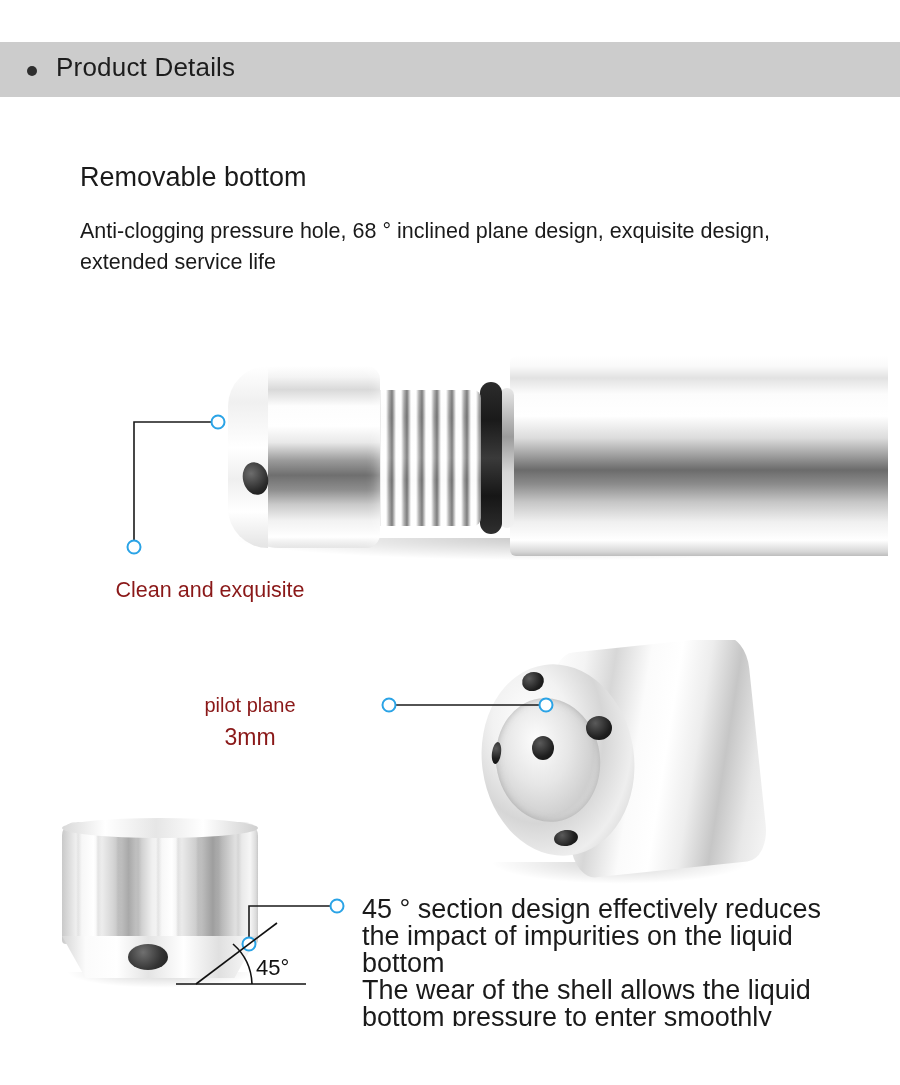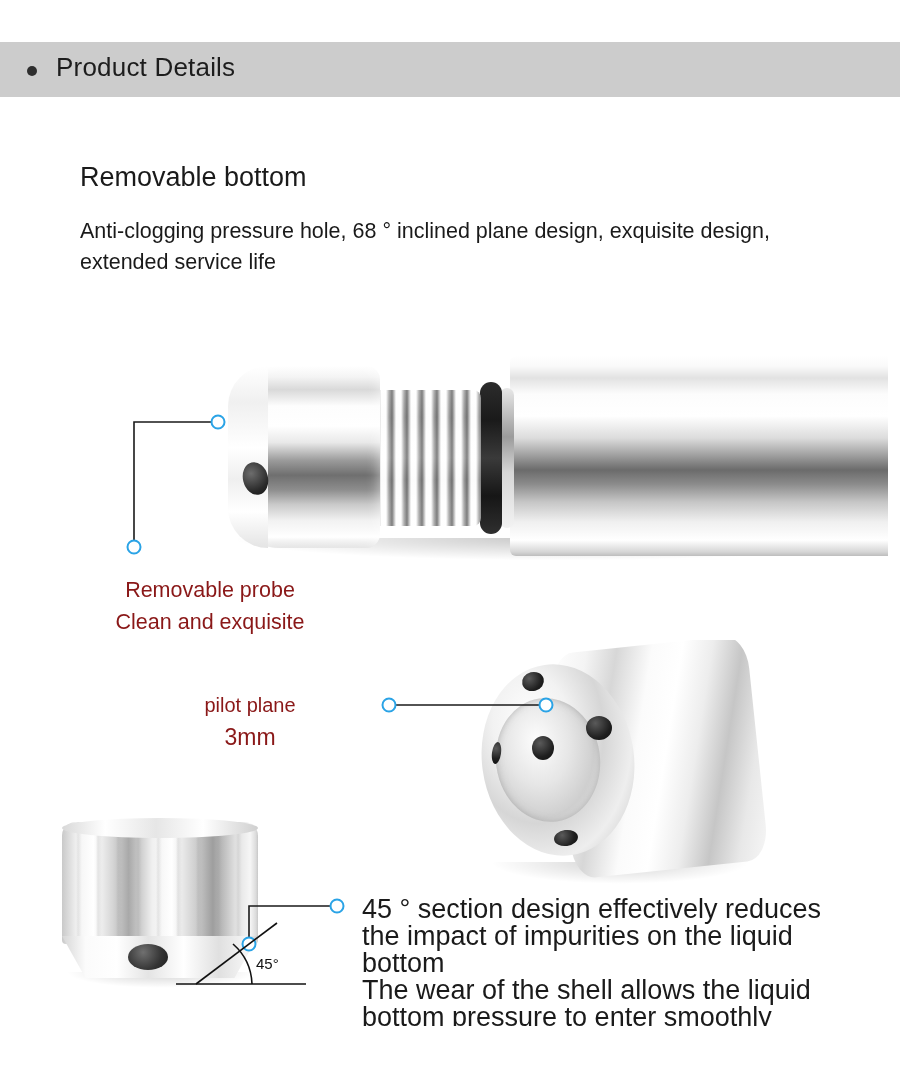--- a/index.html
+++ b/index.html
@@ -338,21 +338,21 @@
   #callout-hole .size {
     display: block;
     font-size: 23px;
     line-height: 36px;
     margin-top: 2px;
   }
   #angle-label {
     position: absolute;
     left: 256px;
     top: 955px;
-    font-size: 15px;
+    font-size: 22px;
     color: #111111;
   }
   #callout-chamfer {
     position: absolute;
     left: 362px;
     top: 896px;
     width: 470px;
     font-size: 27px;
     line-height: 27px;
     color: #1a1a1a;
@@ -427,21 +427,20 @@
     <polyline points="249,938 249,906 330,906" fill="none" stroke="#1a1a1a" stroke-width="1.6"></polyline>
     <circle cx="249" cy="944" r="6.5" fill="#ffffff" stroke="#2aa3e6" stroke-width="2"></circle>
     <circle cx="337" cy="906" r="6.5" fill="#ffffff" stroke="#2aa3e6" stroke-width="2"></circle>
 
     <line x1="176" y1="984" x2="306" y2="984" stroke="#111111" stroke-width="1.6"></line>
     <line x1="196" y1="984" x2="277" y2="923" stroke="#111111" stroke-width="1.6"></line>
     <path d="M 252,984 A 56,56 0 0 0 233,944" fill="none" stroke="#111111" stroke-width="1.6"></path>
   </svg>
 
   <div id="callout-probe" class="callout-red">
-    <div>Removable probe</div>
     <div>Clean and exquisite</div>
   </div>
 
   <div id="callout-hole" class="callout-red">
     <div>pilot plane</div>
     <span class="size">3mm</span>
   </div>
 
   <div id="angle-label">45°</div>
 

